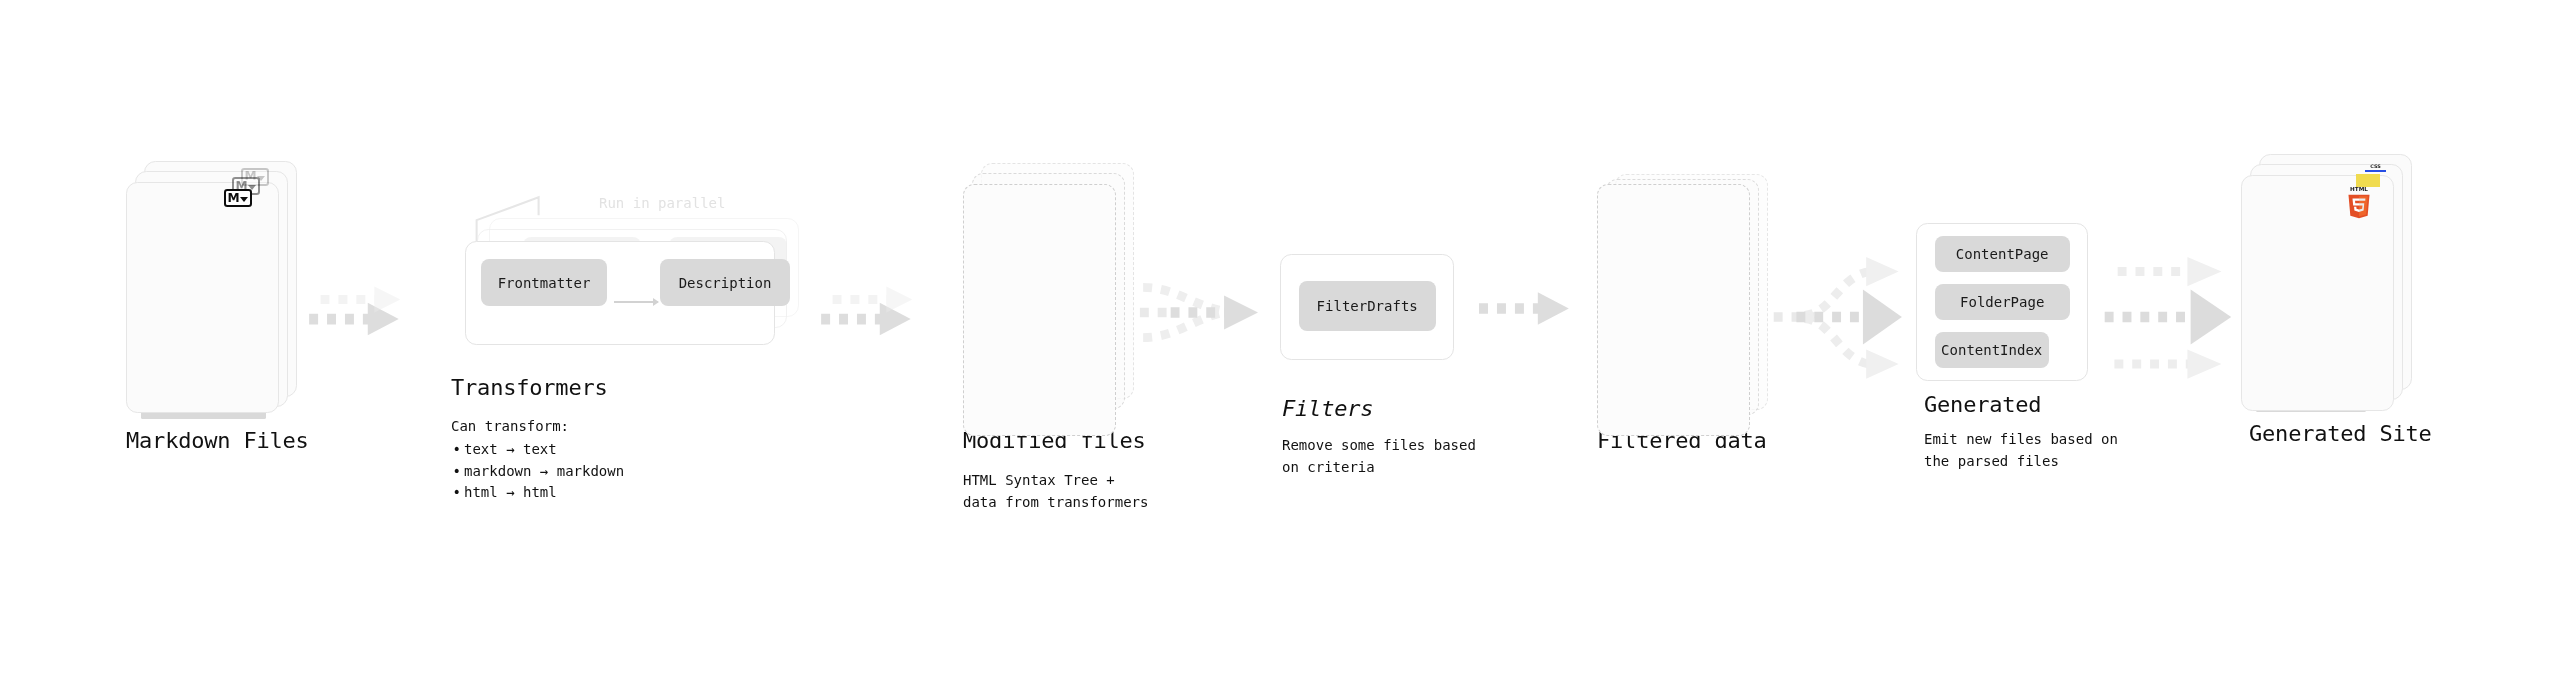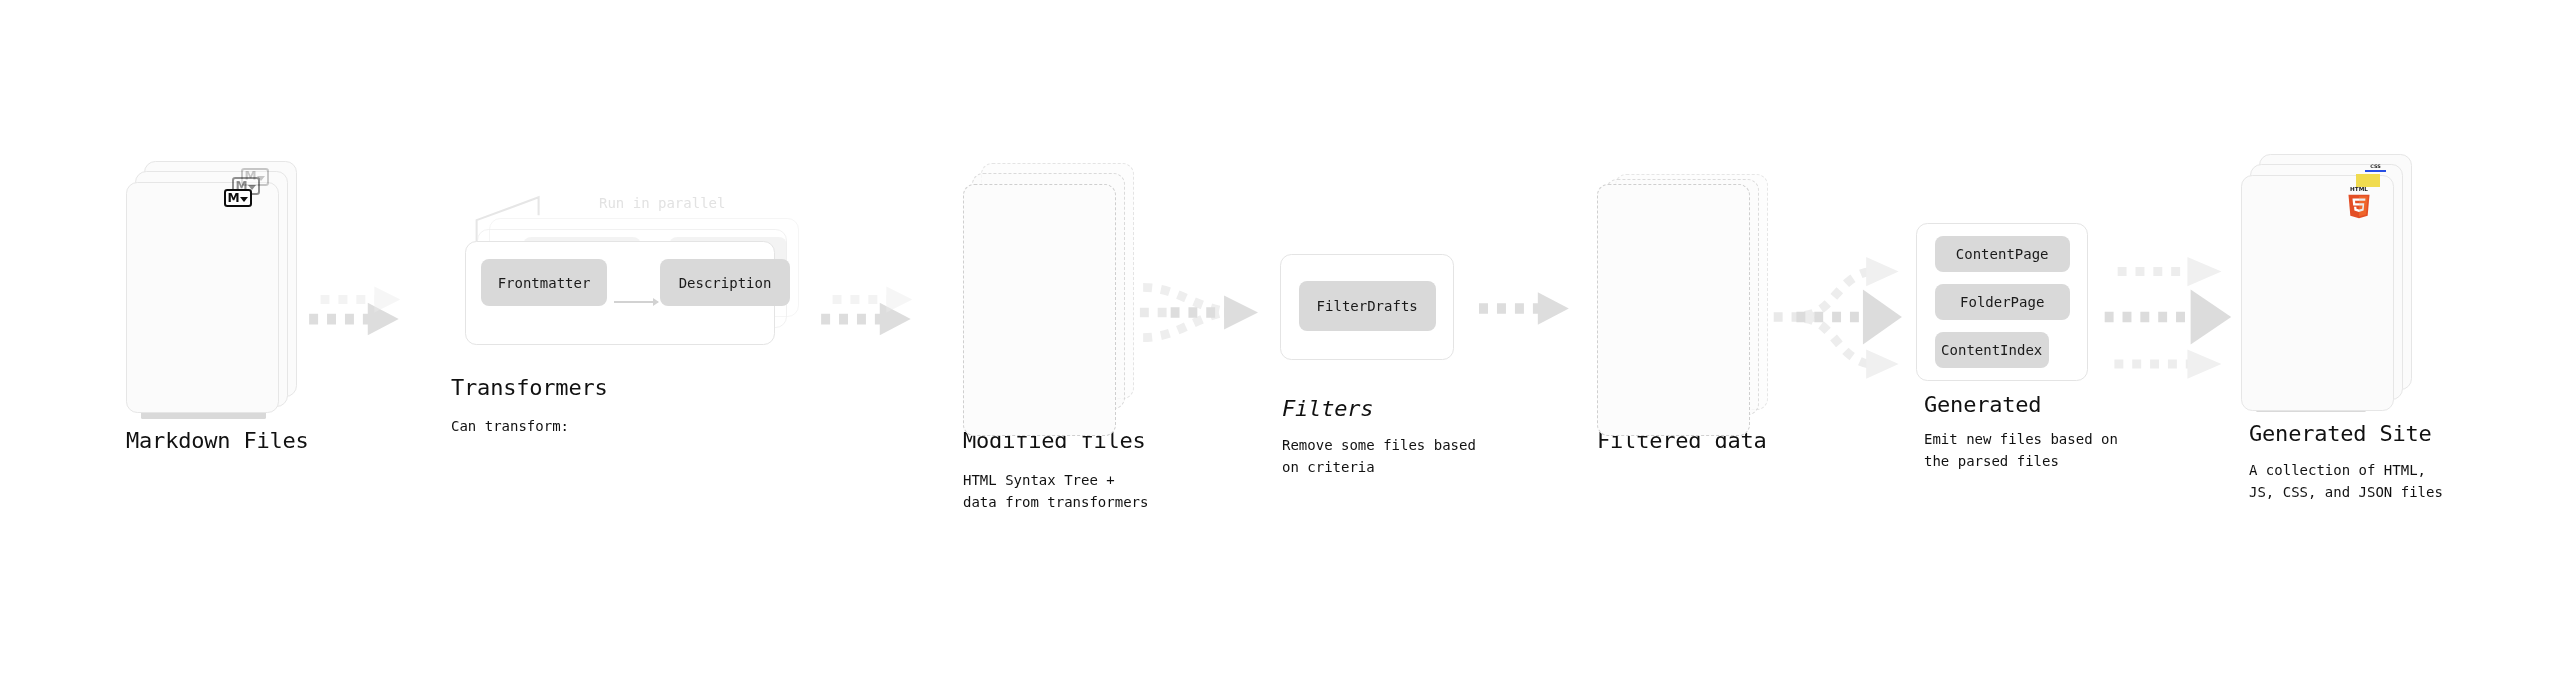--- a/index.html
+++ b/index.html
@@ -189,20 +189,27 @@
     <div class="tarrow" style="left:189px; top:101px; width:37px; opacity:.7;"></div>
 
     <div class="pbox" style="left:26px; top:54px; width:310px; height:104px;"></div>
     <div class="pill" style="position:absolute; left:42px; top:72px; width:126px; height:47px;">Frontmatter</div>
     <div class="tarrow dark" style="left:175px; top:114px; width:44px;"></div>
     <div class="pill" style="position:absolute; left:221px; top:72px; width:130px; height:47px;">Description</div>
   </div>
 
   <div class="caption-title" style="left:451px; top:375px;">Transformers</div>
   <div class="caption-sub" style="left:451px; top:416px;">Can transform:</div>
+  <div class="caption-list" style="left:451px; top:439px;">
+    <ul>
+      <li>text → text</li>
+      <li>markdown → markdown</li>
+      <li>html → html</li>
+    </ul>
+  </div>
 
   <div class="flow" style="left:821px; top:280px;">
     <svg width="98" height="57" viewBox="0 0 120 70">
       <line x1="0" y1="48" x2="78" y2="48" stroke="#dddddd" stroke-width="13" stroke-dasharray="11 11"></line>
       <polygon points="72,28 110,48 72,68" fill="#dddddd"></polygon>
       <g opacity="0.45">
         <line x1="14" y1="24" x2="86" y2="24" stroke="#e6e6e6" stroke-width="11" stroke-dasharray="11 11"></line>
         <polygon points="80,8 112,24 80,40" fill="#ececec"></polygon>
       </g>
     </svg>
@@ -333,17 +340,15 @@
       <div class="bar" style="width:13%; height:5.7px; margin-bottom:10.6px;"></div>
       <div class="bar" style="width:89%; height:20.3px;"></div>
       <div class="bar" style="width:55%; height:20.3px;"></div>
       <div class="bar" style="width:78%; height:32.5px;"></div>
       <div class="bar" style="width:38%; height:14px;"></div>
       <div class="bar" style="width:55%; height:20.3px;"></div>
       <div class="bar" style="width:78%; height:14px;"></div>
     </div>
   </div>
   <div class="caption-title" style="left:2249px; top:421px;">Generated Site</div>
-  <div class="caption-sub" style="left:2249px; top:460px;">A collection of HTML,
-JS, CSS, and JSON files</div>
 
 </div>
 
 
 </body></html>

